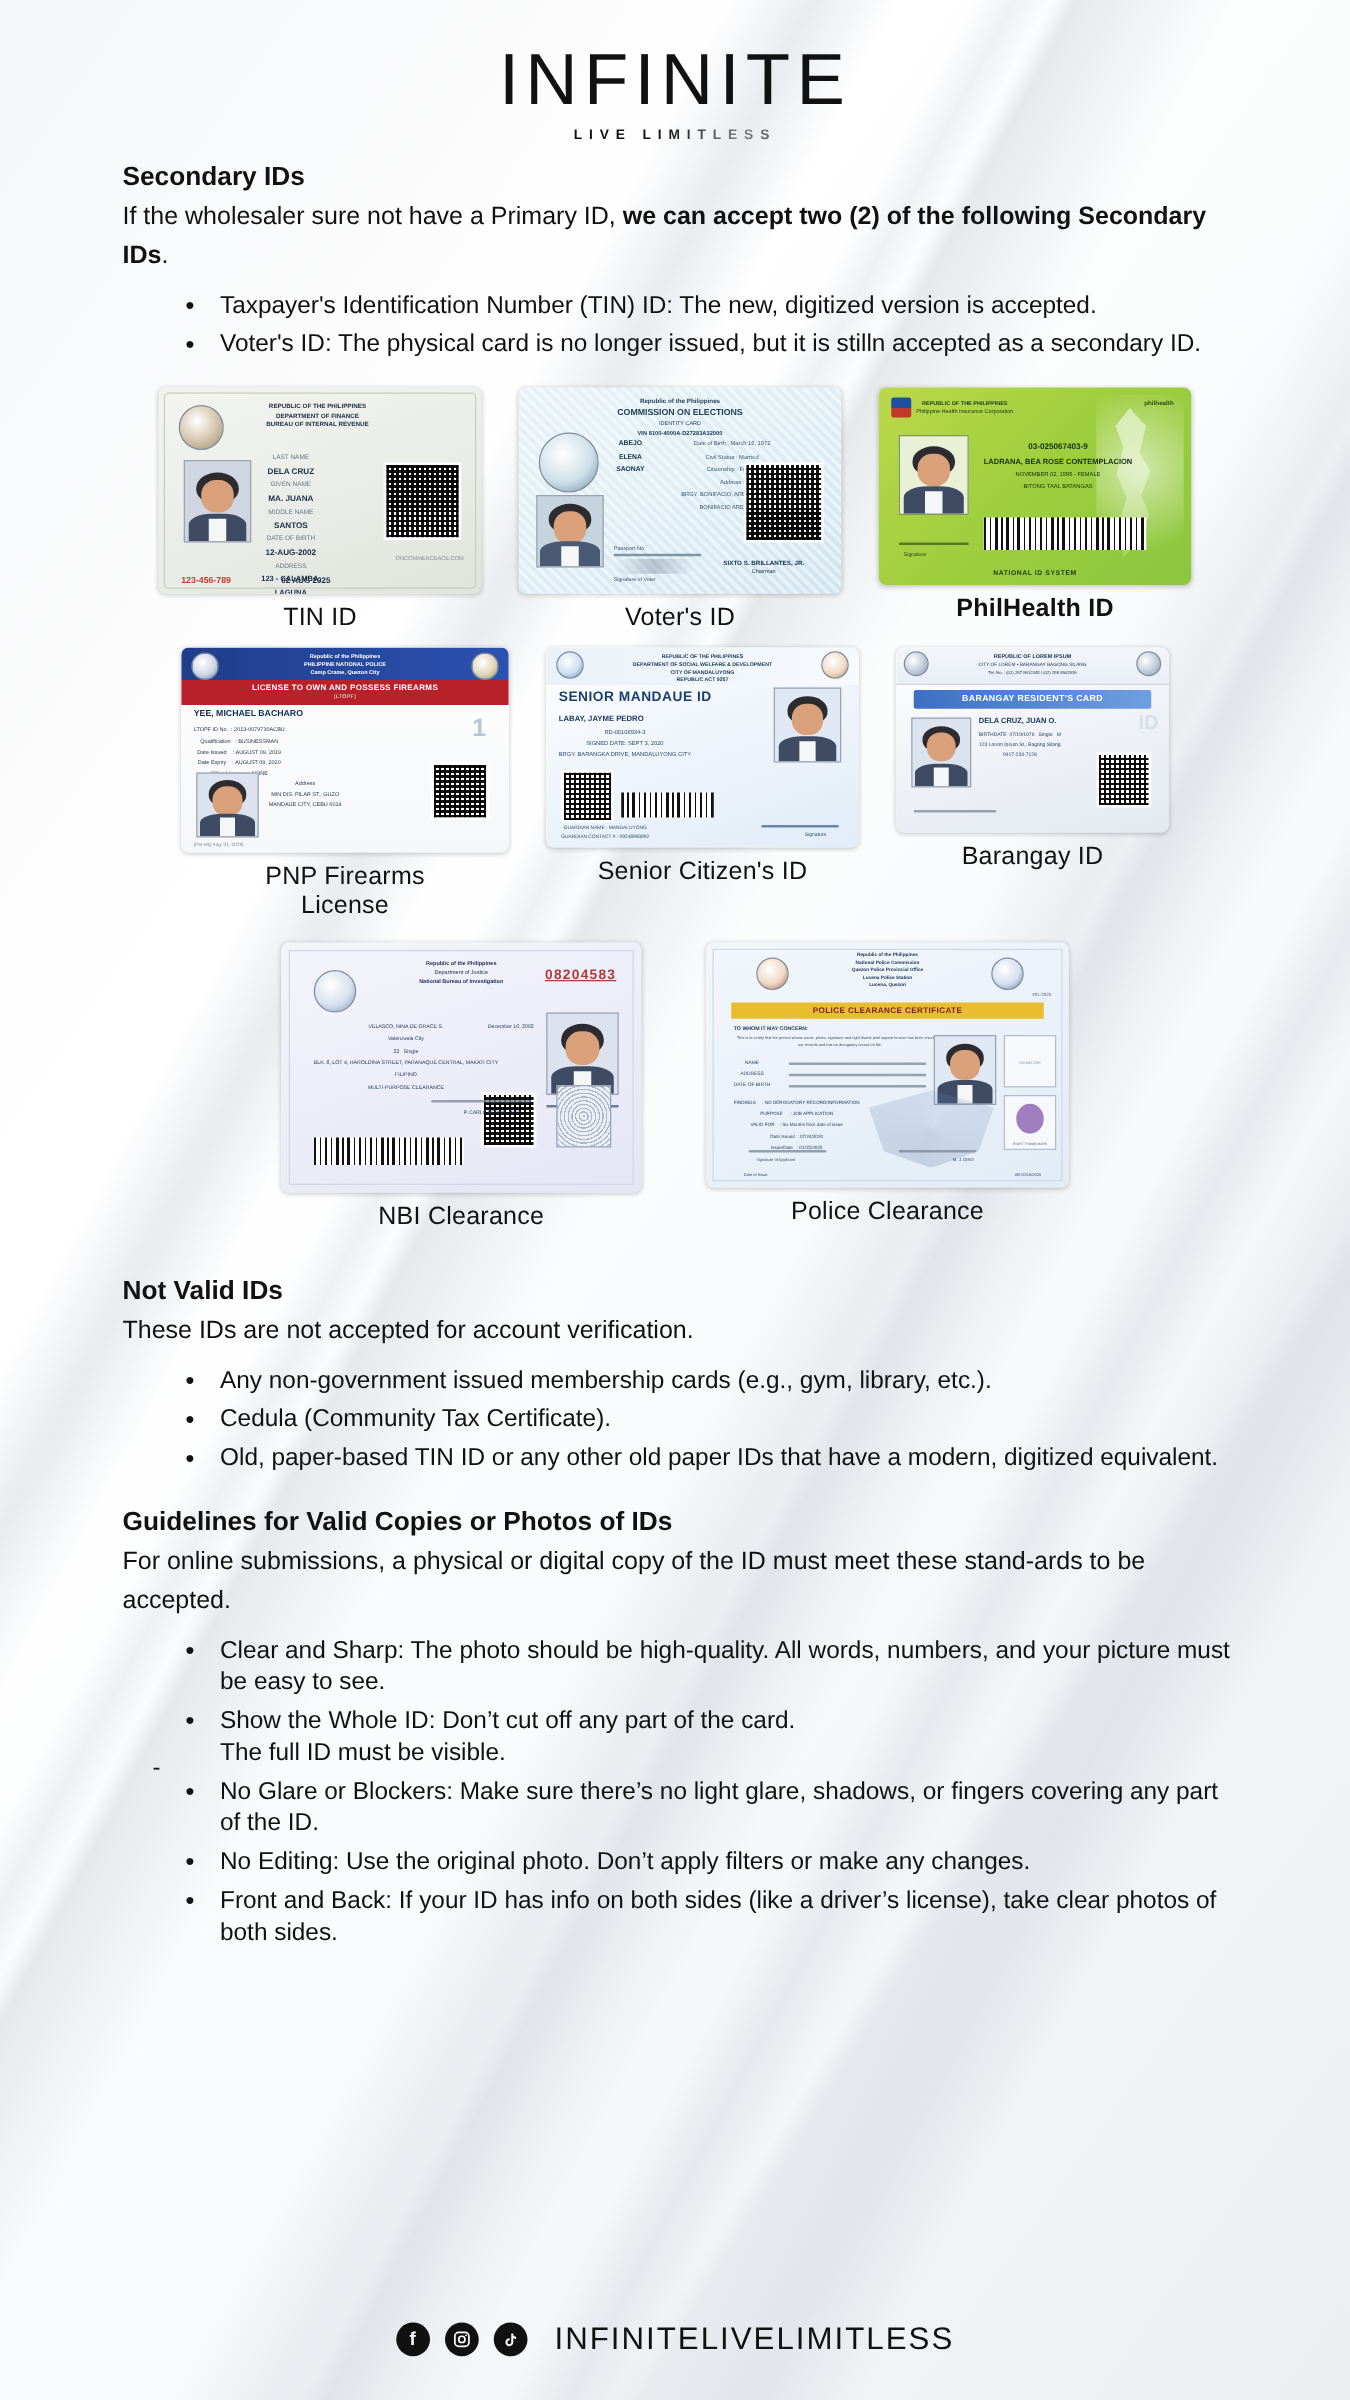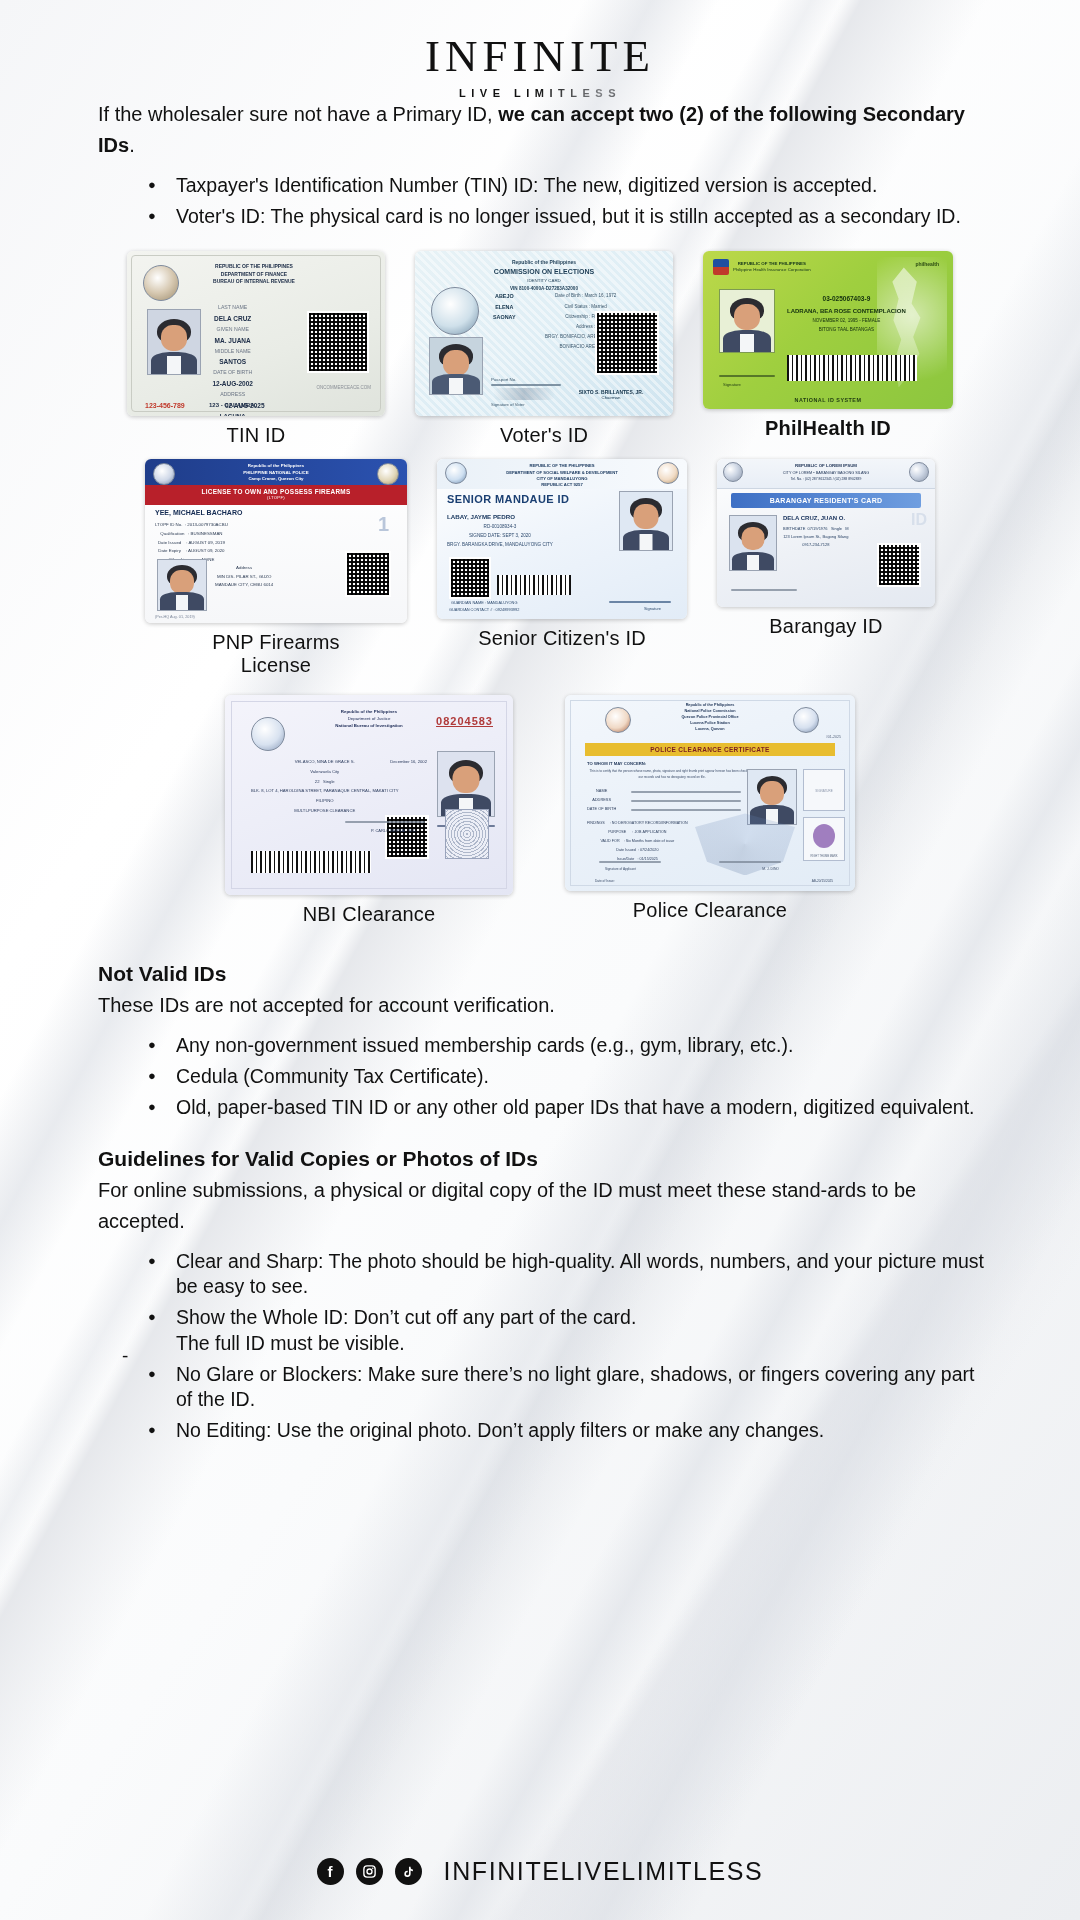--- a/index.html
+++ b/index.html
@@ -30,22 +30,22 @@
     background: linear-gradient(90deg, rgba(255,255,255,0) 0%, rgba(215,219,226,0.55) 50%, rgba(255,255,255,0) 100%);
     pointer-events: none;
   }
 
   
   .brand {
     text-align: center;
     padding-top: 30px;
   }
   .brand-word {
-    font-family: Liberation Serif, serif;
-    font-size: 45px;
+    font-family: Liberation Sans, sans-serif;
+    font-size: 58px;
     letter-spacing: 5px;
     font-weight: 400;
     color: #111;
     position: relative;
     display: inline-block;
   }
   .brand-sub {
     margin-top: 5px;
     font-size: 11px;
     letter-spacing: 5.5px;
@@ -227,20 +227,21 @@
   <div class="sheen" style="left:900px; width:90px; opacity:.9;"></div>
   <div class="sheen" style="left:1010px; width:160px; opacity:.95;"></div>
 
   <div class="brand">
     <div class="brand-word">INFINITE</div>
     <div class="brand-sub">LIVE LIMITLESS</div>
   </div>
 
   <div class="content">
 
+    <h2 class="section">Secondary IDs</h2>
     <p class="lead">
       <span>If the wholesaler sure not have a Primary ID, </span><b>we can accept two (2) of the following Secondary IDs</b><span>.</span>
     </p>
     <ul class="bullets">
       <li>Taxpayer's Identification Number (TIN) ID: The new, digitized version is accepted.</li>
       <li>Voter's ID: The physical card is no longer issued, but it is stilln accepted as a secondary ID.</li>
     </ul>
 
     <div class="id-grid">
 
@@ -557,20 +558,21 @@
     <h2 class="section" style="margin-top:26px;">Guidelines for Valid Copies or Photos of IDs</h2>
     <p class="lead">For online submissions, a physical or digital copy of the ID must meet these stand-ards to be accepted.</p>
     <div style="position:relative;">
       <span class="dash-marker" style="top:96px;">-</span>
       <ul class="bullets">
         <li>Clear and Sharp: The photo should be high-quality. All words, numbers, and your picture must be easy to see.</li>
         <li style="white-space:pre-line;">Show the Whole ID: Don’t cut off any part of the card.
 The full ID must be visible.</li>
         <li>No Glare or Blockers: Make sure there’s no light glare, shadows, or fingers covering any part of the ID.</li>
         <li>No Editing: Use the original photo. Don’t apply filters or make any changes.</li>
+        <li>Front and Back: If your ID has info on both sides (like a driver’s license), take clear photos of both sides.</li>
       </ul>
     </div>
   </div>
 
   <div class="footer">
     <div class="social">f</div>
     <div class="social">
       <svg width="15" height="15" viewBox="0 0 24 24" fill="none" stroke="#fff" stroke-width="2.2">
         <rect x="3" y="3" width="18" height="18" rx="5"></rect>
         <circle cx="12" cy="12" r="4"></circle>

